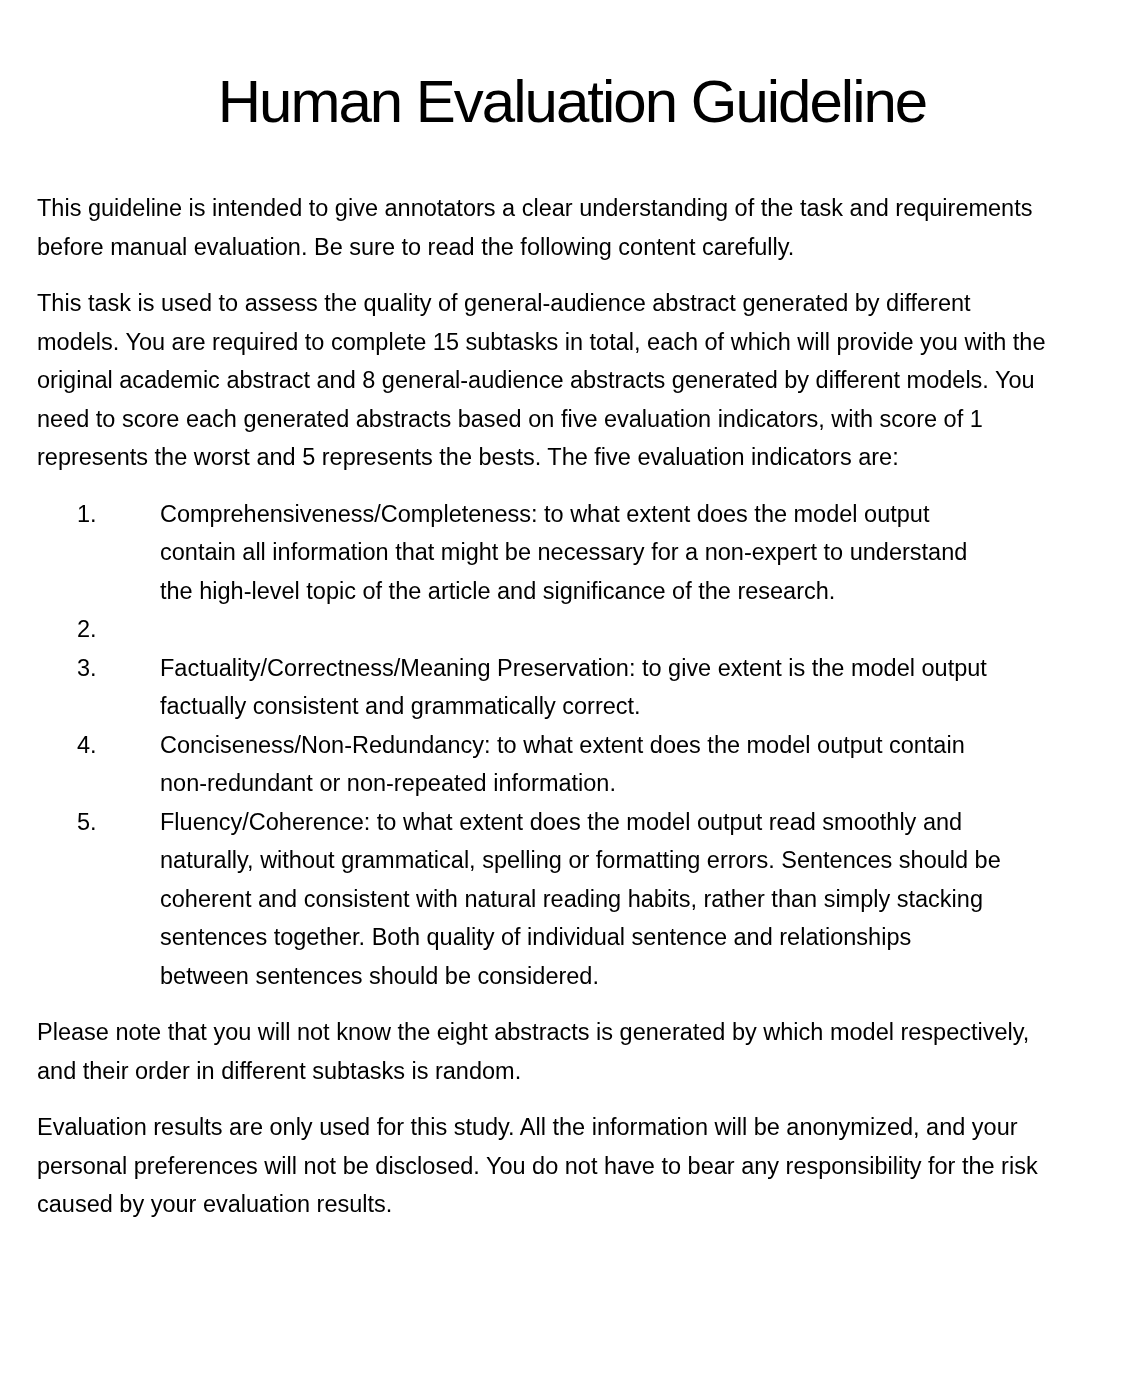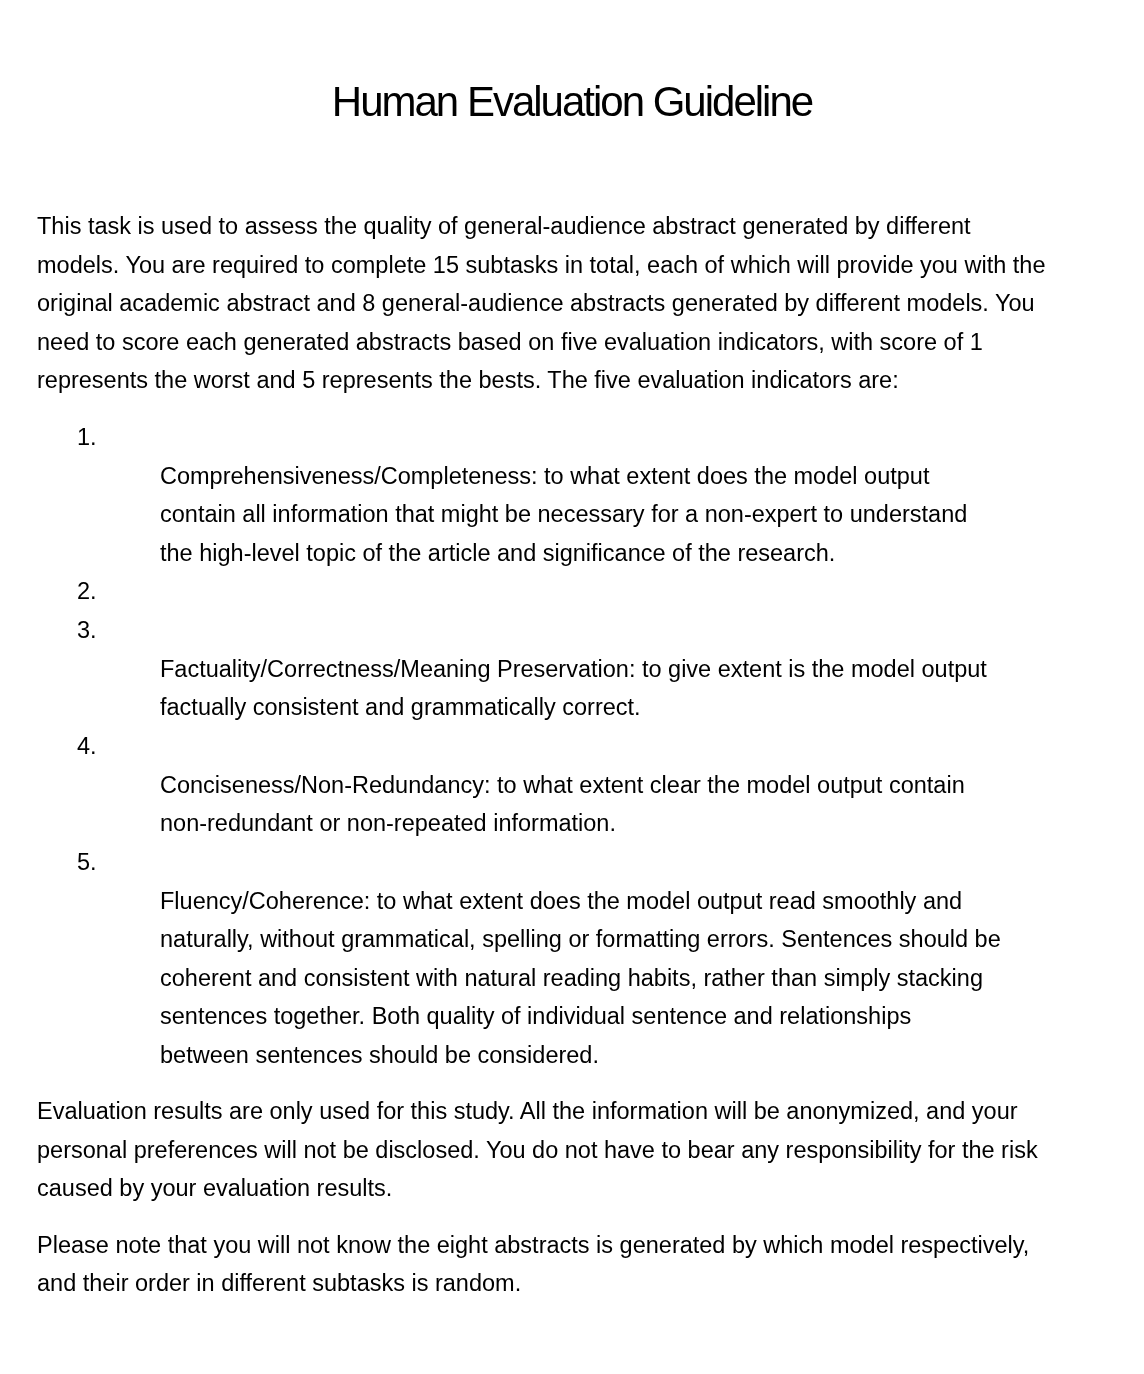--- a/index.html
+++ b/index.html
@@ -16,26 +16,26 @@
     color: #000000;
     font-family: "Liberation Sans", "DejaVu Sans", sans-serif;
     font-size: 23.5px;
     line-height: 38.5px;
     padding: 0 87px 0 37px;
     overflow: hidden;
     text-align: left;
   }
   h1.doc-title {
     font-family: "Liberation Sans", "DejaVu Sans", sans-serif;
-    font-size: 42px;
+    font-size: 60px;
     line-height: 72px;
     font-weight: 400;
     letter-spacing: -2px;
     text-align: center;
-    margin: 66px -50px 69px 0; 
+    margin: 66px -50px 51px 0; 
     white-space: nowrap;
   }
   p.para {
     margin: 0 0 18px 0;
     max-width: 1020px;
   }
   ol.indicators {
     list-style: none;
     margin: 0 0 18px 0;
     padding: 0;
@@ -45,52 +45,52 @@
     align-items: flex-start;
   }
   .item .num {
     flex: none;
     width: 83px;
     margin-left: 40px;
   }
   .item .txt {
     flex: none;
     width: 846px;
-    margin-top: 39px;
   }
 </style>
 </head>
 <body>
 
 <div class="page">
 
   <h1 class="doc-title">Human Evaluation Guideline</h1>
 
+  <p class="para">This guideline is intended to give annotators a clear understanding of the task and requirements before manual evaluation. Be sure to read the following content carefully.</p>
 
   <p class="para">This task is used to assess the quality of general-audience abstract generated by different models. You are required to complete 15 subtasks in total, each of which will provide you with the original academic abstract and 8 general-audience abstracts generated by different models. You need to score each generated abstracts based on five evaluation indicators, with score of 1 represents the worst and 5 represents the bests. The five evaluation indicators are:</p>
 
   <ol class="indicators">
     <li class="item">
       <span class="num">1.</span>
       <span class="txt">Comprehensiveness/Completeness: to what extent does the model output contain all information that might be necessary for a non-expert to understand the high-level topic of the article and significance of the research.</span>
     </li>
     <li class="item">
       <span class="num">2.</span>
     </li>
     <li class="item">
       <span class="num">3.</span>
       <span class="txt">Factuality/Correctness/Meaning Preservation: to give extent is the model output factually consistent and grammatically correct.</span>
     </li>
     <li class="item">
       <span class="num">4.</span>
-      <span class="txt">Conciseness/Non-Redundancy: to what extent clear the model output contain non-redundant or non-repeated information.</span>
+      <span class="txt">Conciseness/Non-Redundancy: to what extent does the model output contain non-redundant or non-repeated information.</span>
     </li>
     <li class="item">
       <span class="num">5.</span>
       <span class="txt">Fluency/Coherence: to what extent does the model output read smoothly and naturally, without grammatical, spelling or formatting errors. Sentences should be coherent and consistent with natural reading habits, rather than simply stacking sentences together. Both quality of individual sentence and relationships between sentences should be considered.</span>
     </li>
   </ol>
 
+  <p class="para">Please note that you will not know the eight abstracts is generated by which model respectively, and their order in different subtasks is random.</p>
+
   <p class="para">Evaluation results are only used for this study. All the information will be anonymized, and your personal preferences will not be disclosed. You do not have to bear any responsibility for the risk caused by your evaluation results.</p>
-
-  <p class="para">Please note that you will not know the eight abstracts is generated by which model respectively, and their order in different subtasks is random.</p>
 
 </div>
 
 </body></html>

